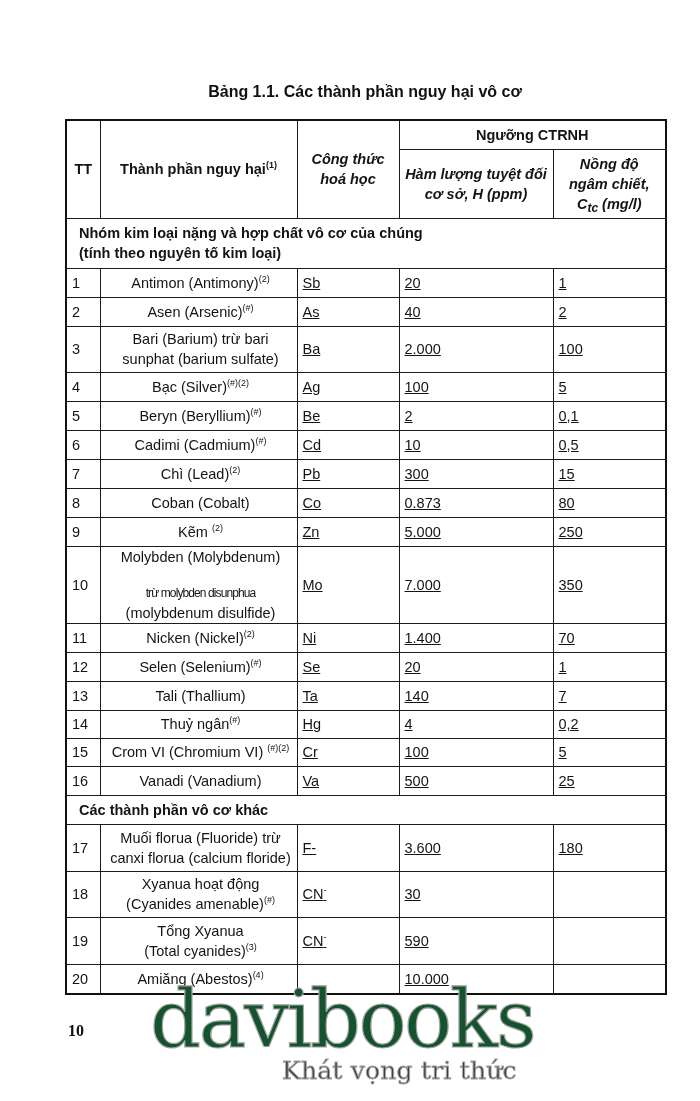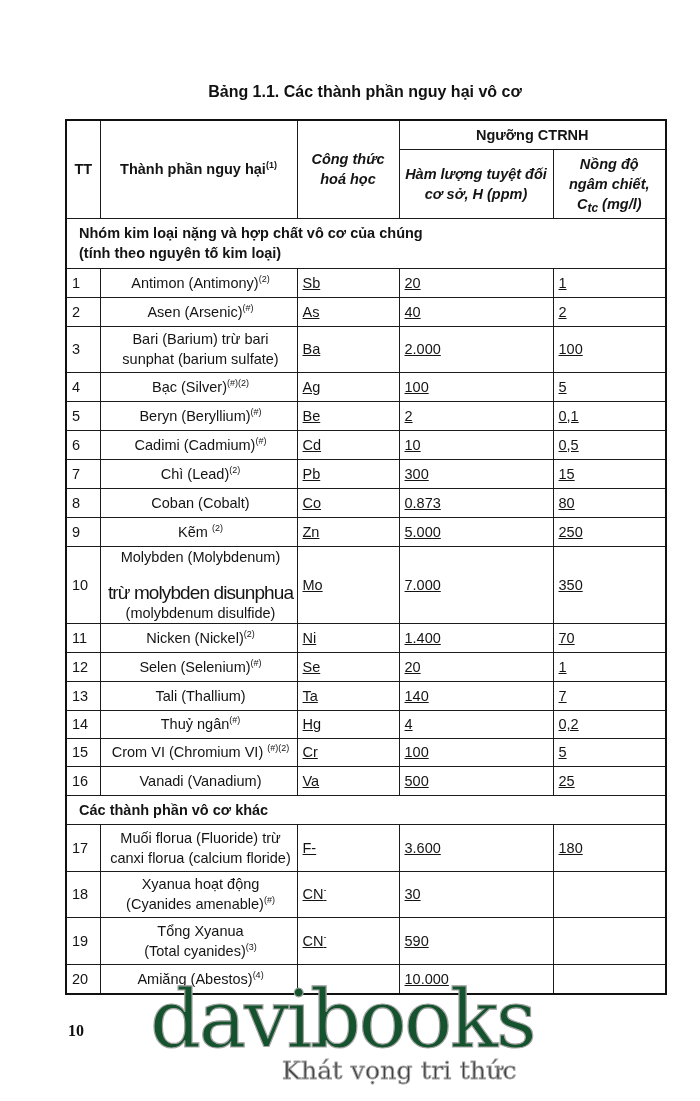--- a/index.html
+++ b/index.html
@@ -49,21 +49,21 @@
     .hazard-table td.name { text-align: center; padding-left: 6px; padding-right: 2px; }
     .hazard-table td.name .ln { display: block; }
     .hazard-table td.name .ln.inline { display: inline; }
     .hazard-table td.c { text-align: left; text-decoration: underline; }
     .hazard-table td.section {
       font-weight: bold;
       text-align: left;
       padding-left: 12px;
     }
     .hazard-table td.section .ln { display: block; }
-    .condensed { font-size: 19px; letter-spacing: -0.9px; margin-top: 16px; }
+    .condensed { font-size: 12px; letter-spacing: -0.9px; margin-top: 16px; }
     .sup {
       font-size: 9px;
       position: relative;
       top: -6px;
       vertical-align: baseline;
       line-height: 0;
     }
     .sub {
       font-size: 12px;
       position: relative;

